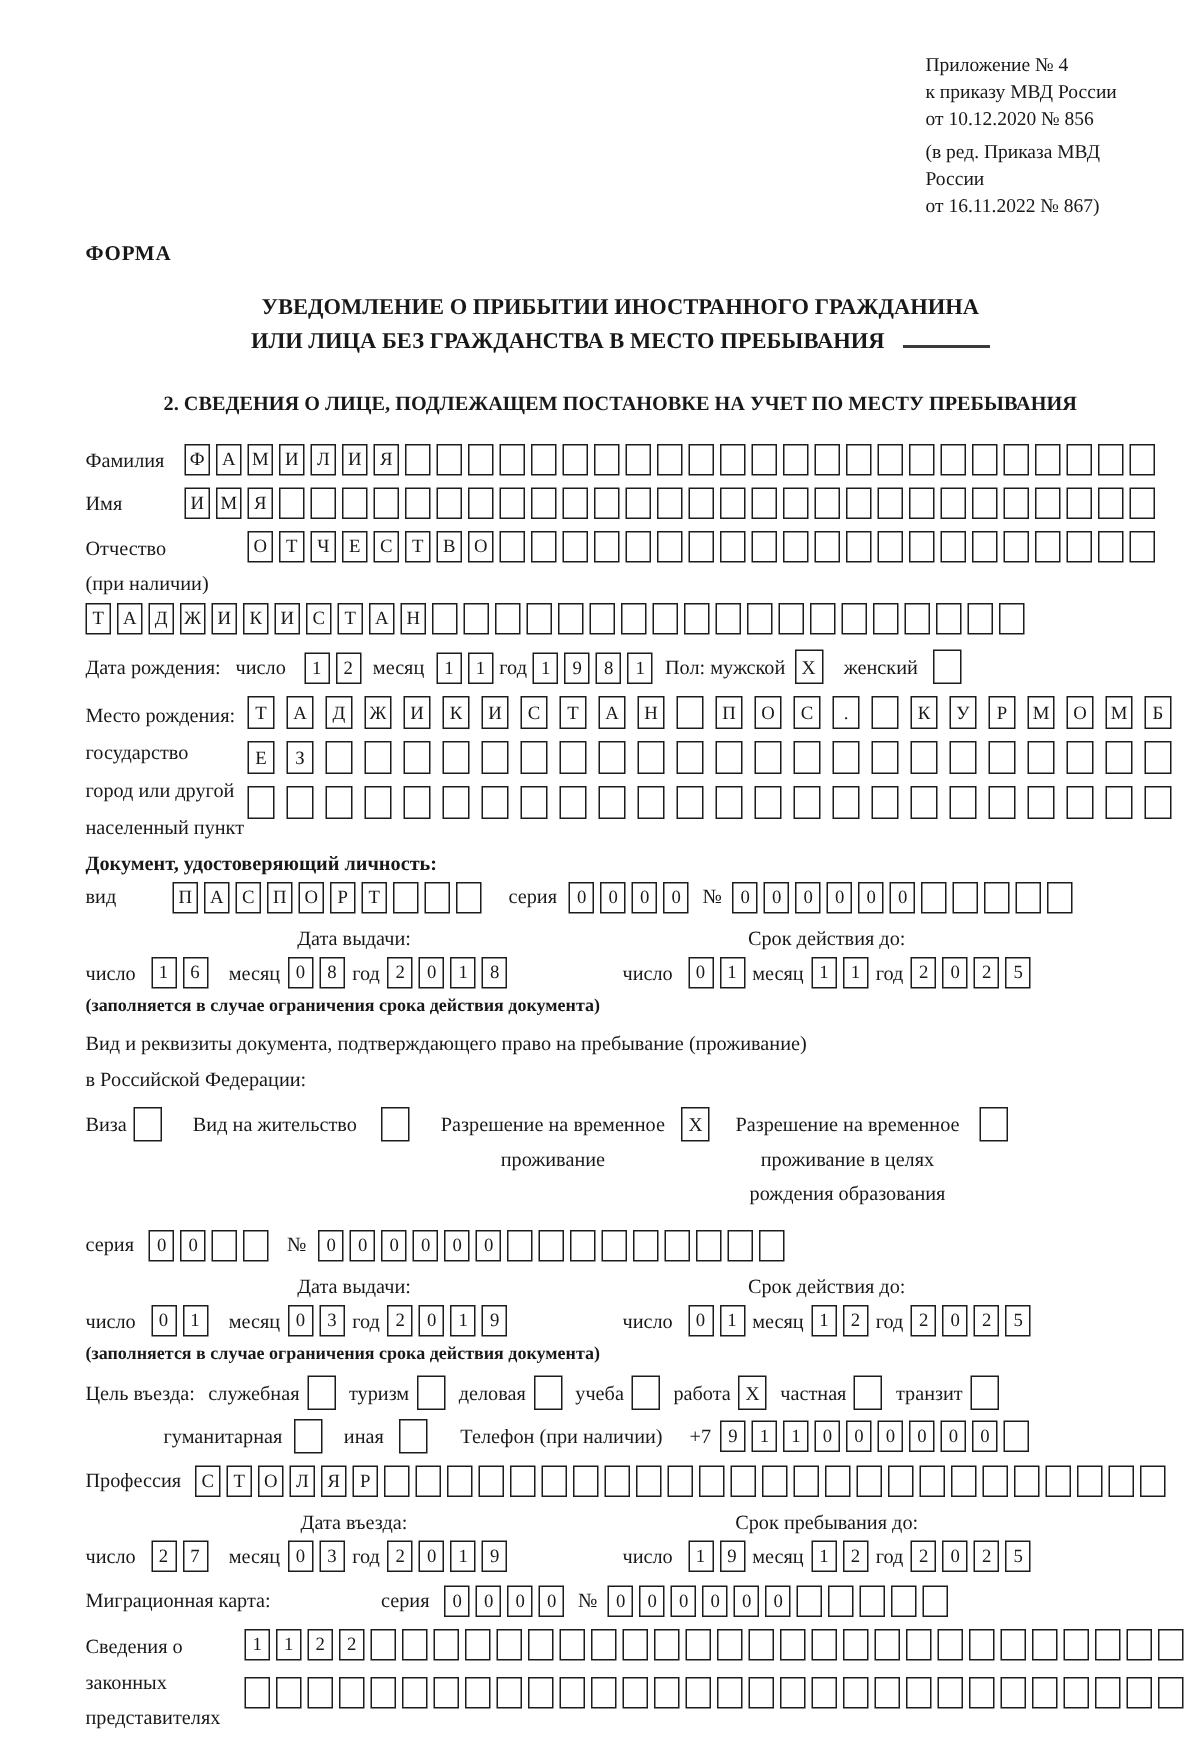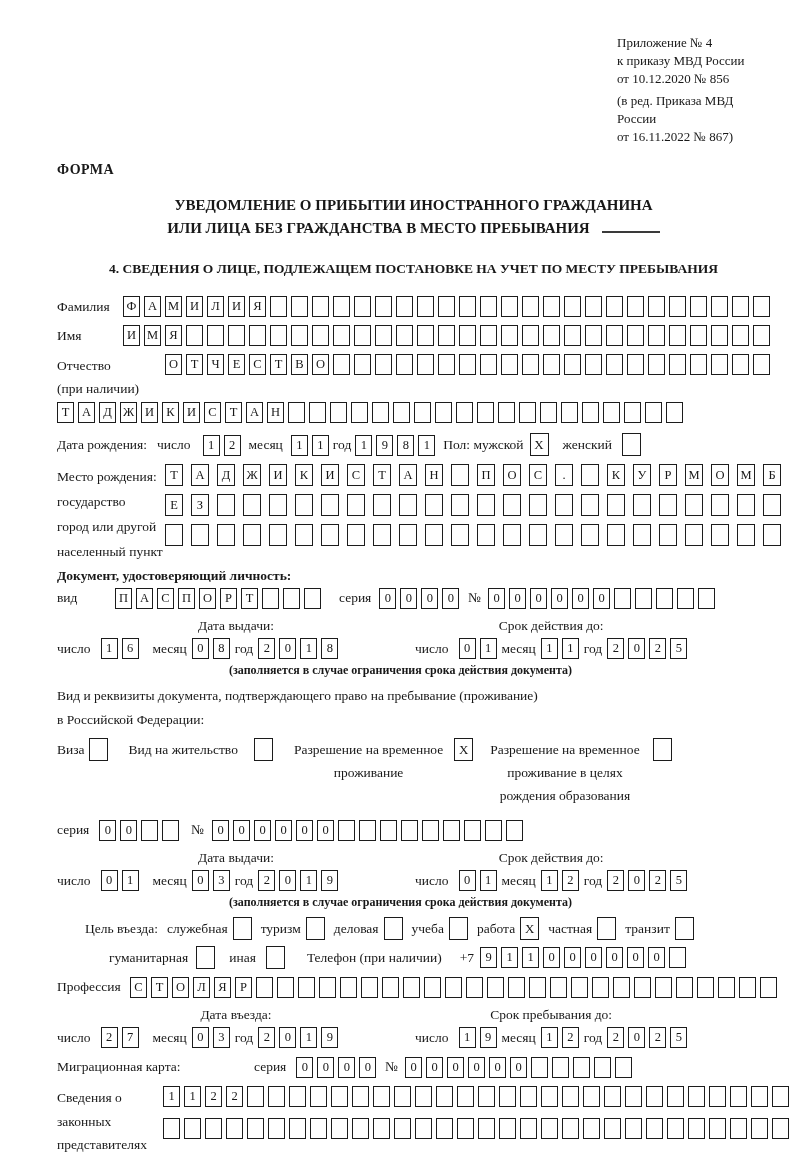--- a/index.html
+++ b/index.html
@@ -45,29 +45,29 @@
     display:flex; align-items:center; justify-content:center;
     font-size:13px; flex:none;
   }
 
   
   .dates { display:flex; margin-top:9px; }
   .dcol1 { width:358px; flex:none; }
   .dhead { text-align:center; font-size:13.5px; margin-bottom:4px; }
   .dgroup { display:flex; align-items:center; font-size:13.5px; }
   .dgroup .t { margin:0 5px; }
-  .note { font-size:12px; font-weight:bold; text-align:center; padding-right:26px; margin-top:4px; }
+  .note { font-size:12px; font-weight:bold; text-align:left; padding-right:26px; margin-top:4px; }
 
   .heading-b { font-weight:bold; font-size:13.5px; }
 
   .cbrow { display:flex; align-items:flex-start; margin-top:6px; font-size:13.5px; }
   .cbtext { text-align:center; line-height:23px; }
   .lh23 { line-height:23px; }
 
-  .prow { display:flex; align-items:center; font-size:13.5px;margin-left:28px; }
+  .prow { display:flex; align-items:center; font-size:13.5px; }
   .prow .cb { margin-left:5px; }
   .psep { width:9px; flex:none; }
 </style>
 </head>
 <body>
 
 <div class="page">
 
   <div class="hdr">
     <div>Приложение № 4</div>
@@ -76,21 +76,21 @@
     <div class="gap">(в ред. Приказа МВД России</div>
     <div>от 16.11.2022 № 867)</div>
   </div>
   <div class="forma">ФОРМА</div>
 
   <div class="title">
     <div>УВЕДОМЛЕНИЕ О ПРИБЫТИИ ИНОСТРАННОГО ГРАЖДАНИНА</div>
     <div><span>ИЛИ ЛИЦА БЕЗ ГРАЖДАНСТВА В МЕСТО ПРЕБЫВАНИЯ</span><span class="uline"></span></div>
   </div>
 
-  <div class="sect">4. СВЕДЕНИЯ О ЛИЦЕ, ПОДЛЕЖАЩЕМ ПОСТАНОВКЕ НА УЧЕТ ПО МЕСТУ ПРЕБЫВАНИЯ</div>
+  <div class="sect">2. СВЕДЕНИЯ О ЛИЦЕ, ПОДЛЕЖАЩЕМ ПОСТАНОВКЕ НА УЧЕТ ПО МЕСТУ ПРЕБЫВАНИЯ</div>
 
   <div class="row" style="margin-top:19px">
     <span class="lbl" style="width:66px">Фамилия</span>
     <span class="cells">
         <span class="cell">Ф</span>
         <span class="cell">А</span>
         <span class="cell">М</span>
         <span class="cell">И</span>
         <span class="cell">Л</span>
         <span class="cell">И</span>

